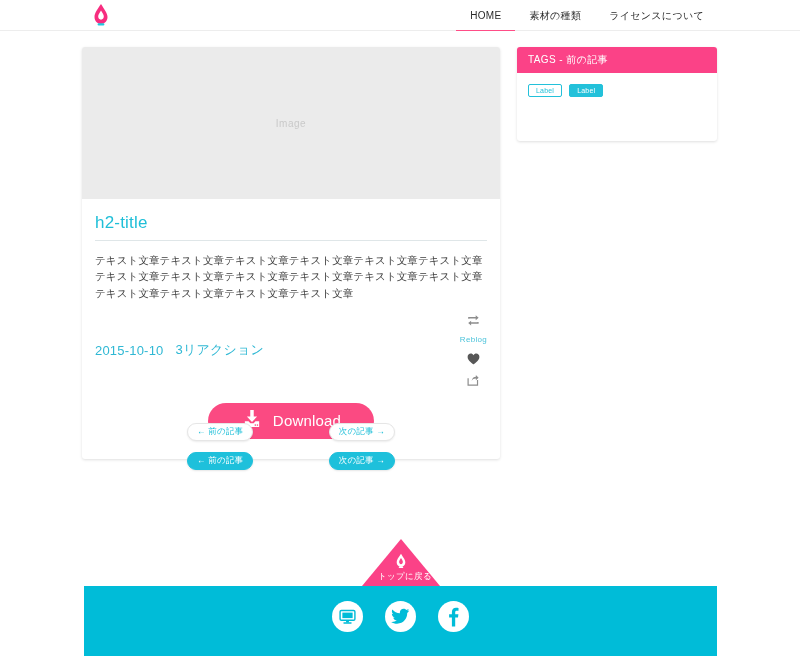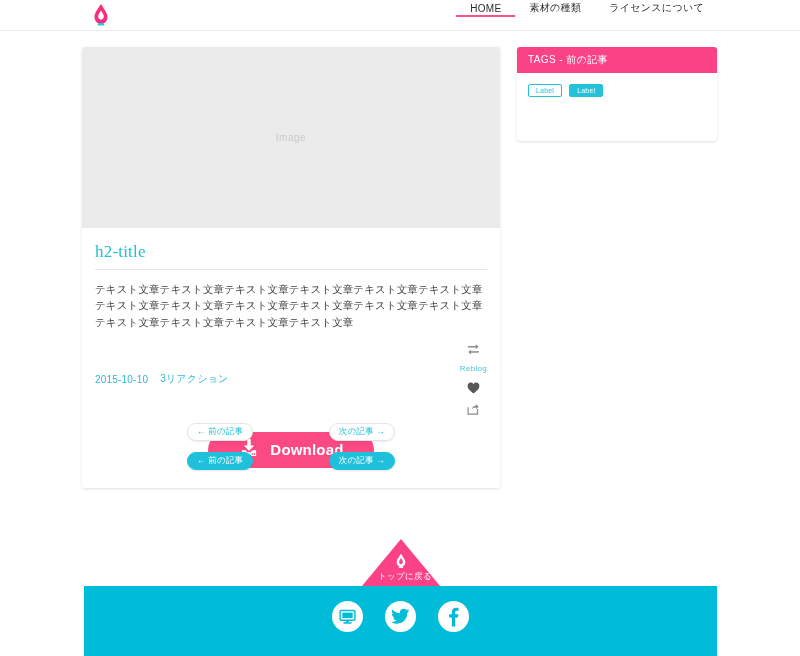--- a/index.html
+++ b/index.html
@@ -34,21 +34,21 @@
   .main-nav {
     position: absolute;
     right: 82px;
     top: 0;
     height: 31px;
     display: flex;
     align-items: flex-start;
   }
   .nav-item {
     position: relative;
-    height: 16px;
+    height: 31px;
     display: flex;
     align-items: center;
     padding: 0 14px;
     font-size: 10px;
     color: #2b2b2b;
     letter-spacing: .3px;
     white-space: nowrap;
     cursor: pointer;
     text-decoration: none;
   }
@@ -75,59 +75,58 @@
     left: 82px;
     top: 16px;
     width: 418px;
     background: #ffffff;
     border-radius: 3px;
     box-shadow: 0 1px 3px rgba(0,0,0,.13);
     overflow: hidden;
   }
   .article-image {
     width: 100%;
-    height: 181px;
+    height: 152px;
     background: #ebebeb;
     display: flex;
     align-items: center;
     justify-content: center;
   }
   .article-image-label {
     font-size: 10px;
     color: #c9c9c9;
     letter-spacing: .5px;
   }
   .article-body { padding: 14px 13px 20px 13px; }
 
   .article-title {
     font-size: 17px;
     font-weight: normal;
     color: #1fbfd8;
     padding-bottom: 7px;
     border-bottom: 1px solid #dfe6e8;
     letter-spacing: .2px;
-    font-family: Liberation Serif, serif;
   }
   .article-text {
     margin-top: 11px;
     font-size: 10.5px;
     line-height: 1.55;
     color: #3d3d3d;
     letter-spacing: .1px;
   }
 
   .article-meta {
     margin-top: 14px;
     display: flex;
     align-items: center;
     justify-content: space-between;
   }
   .meta-left { display: flex; align-items: center; gap: 12px; }
   .meta-date, .meta-notes {
-    font-size: 10px;
+    font-size: 13px;
     color: #2fb8d4;
     letter-spacing: .2px;
     text-align: center;
   }
   .meta-right { display: flex; align-items: center; gap: 9px; flex-direction: column; }
   .meta-reblog-label {
     font-size: 8px;
     color: #4cc3da;
     letter-spacing: .3px;
   }
@@ -151,21 +150,20 @@
     background: #fb4a82;
     color: #ffffff;
     font-size: 15px;
     font-family: inherit;
     display: flex;
     align-items: center;
     justify-content: center;
     gap: 10px;
     cursor: pointer;
     letter-spacing: .2px;
-    font-weight: bold;
   }
 
   
   .pagination {
     position: absolute;
     left: 82px;
     top: 392px;
     width: 418px;
   }
   .pag-row {

